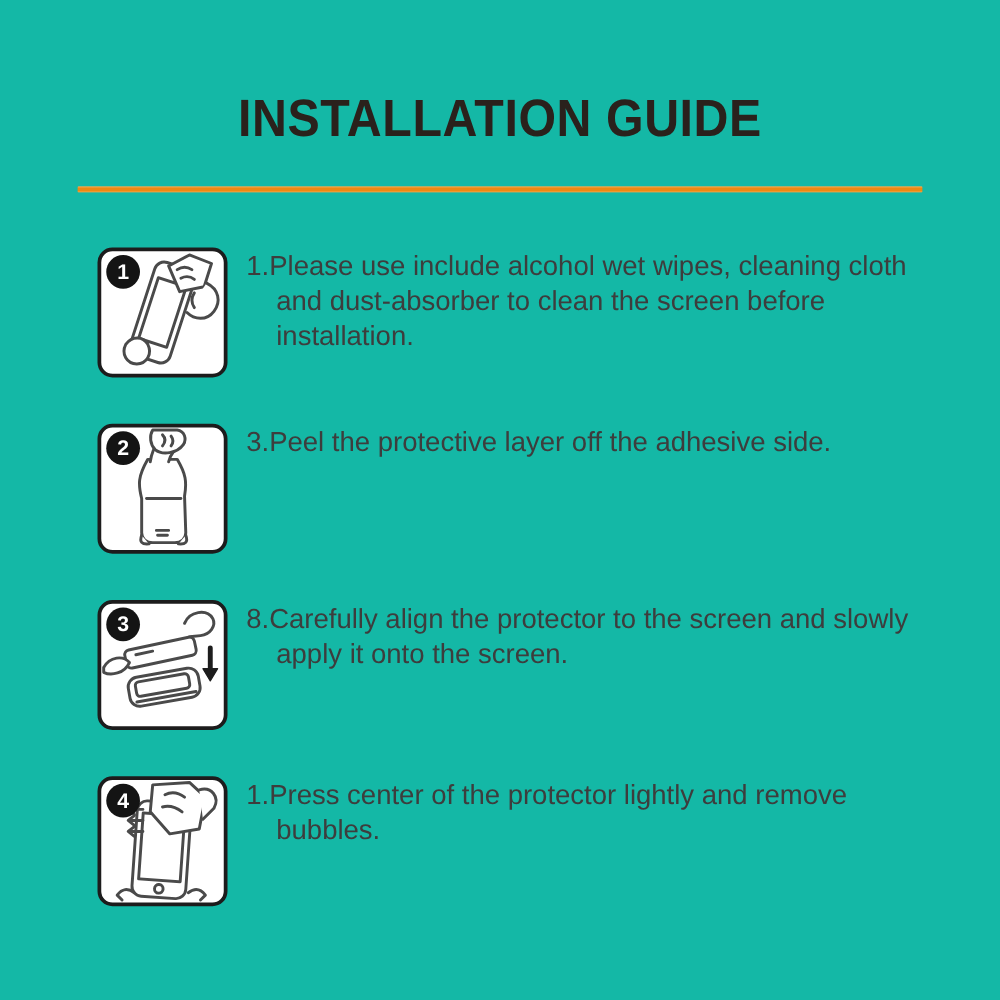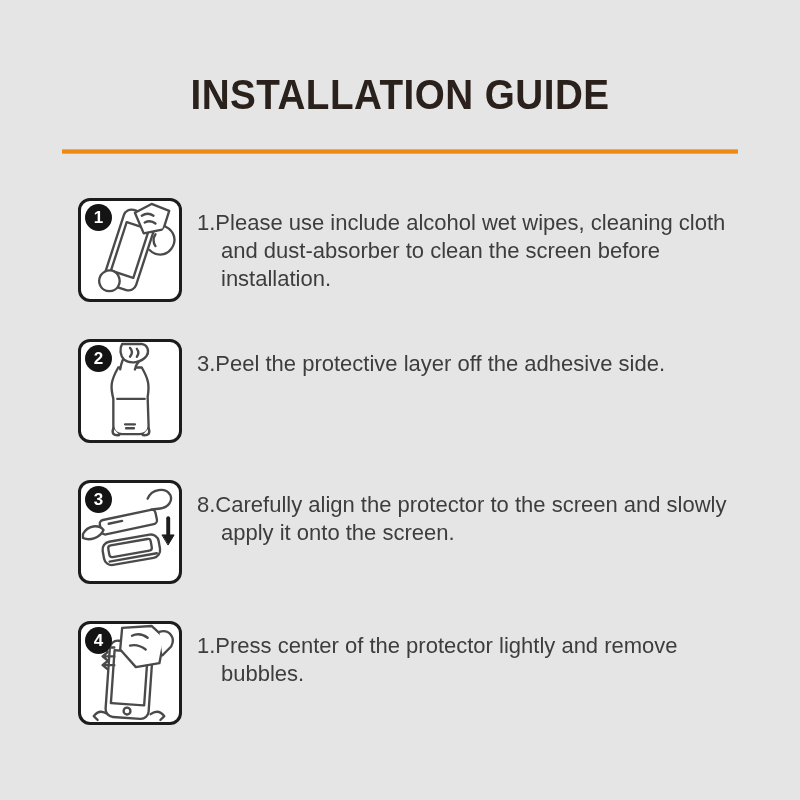--- a/index.html
+++ b/index.html
@@ -1,20 +1,20 @@
 <!DOCTYPE html>
 <html><head>
 <meta charset="utf-8">
 <style>
   html, body { margin: 0; padding: 0; }
   body { font-family: "Liberation Sans", sans-serif; background: #ffffff; }
   .page {
     position: relative;
     width: 800px; height: 800px;
-    background: #e5e5e5;
+    background: #14b8a6;
     overflow: hidden;
   }
   
   .header { padding-top: 74px; text-align: center; }
   .title {
     margin: 0;
     font-size: 42px;
     font-weight: 900;
     letter-spacing: 0.5px;
     color: #2a211c;
@@ -48,21 +48,21 @@
     width: 27px; height: 27px;
     background: #141414;
     border-radius: 50%;
     color: #ffffff;
     font-size: 17px; font-weight: bold;
     display: flex; align-items: center; justify-content: center;
     z-index: 2;
   }
   .sketch { position: absolute; top: 0; left: 0; width: 98px; height: 98px; z-index: 1; }
   .step-text {
-    margin-top: 11px;
+    margin-top: 1px;
     width: 548px;
     font-size: 22px;
     line-height: 28px;
     color: #3d3d3d;
     padding-left: 24px;
     text-indent: -24px;
   }
 </style>
 </head>
 <body>

